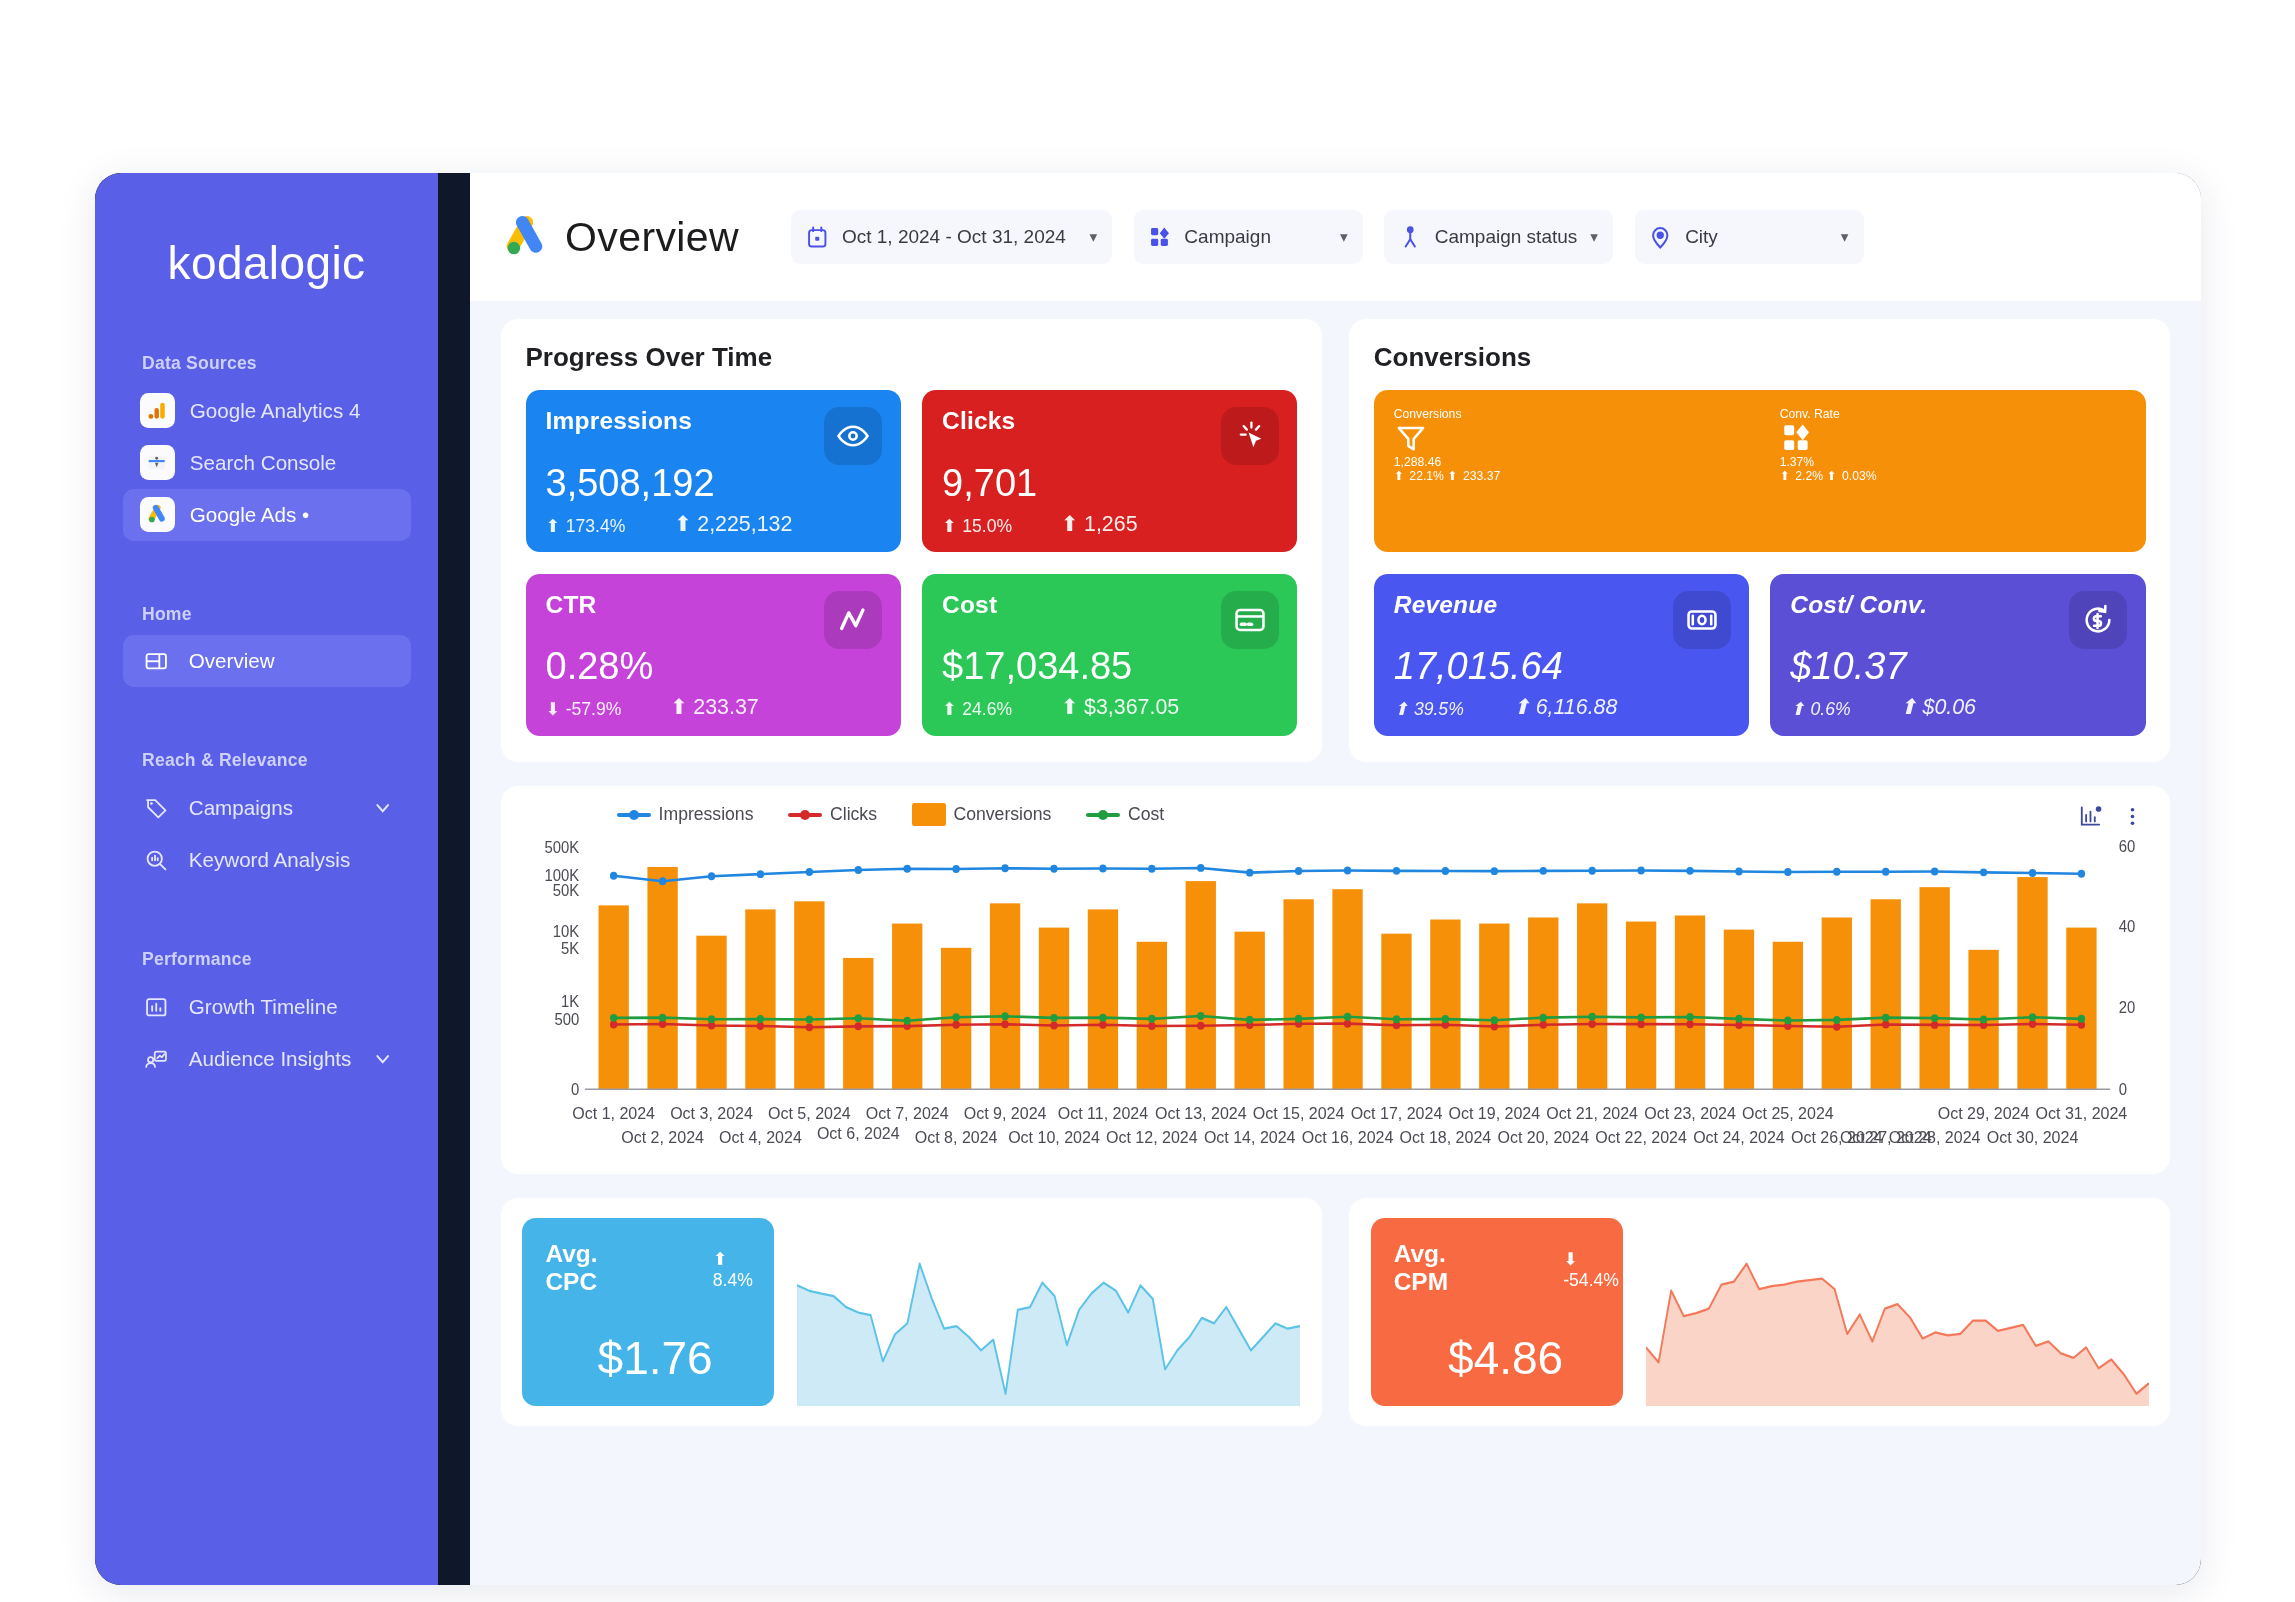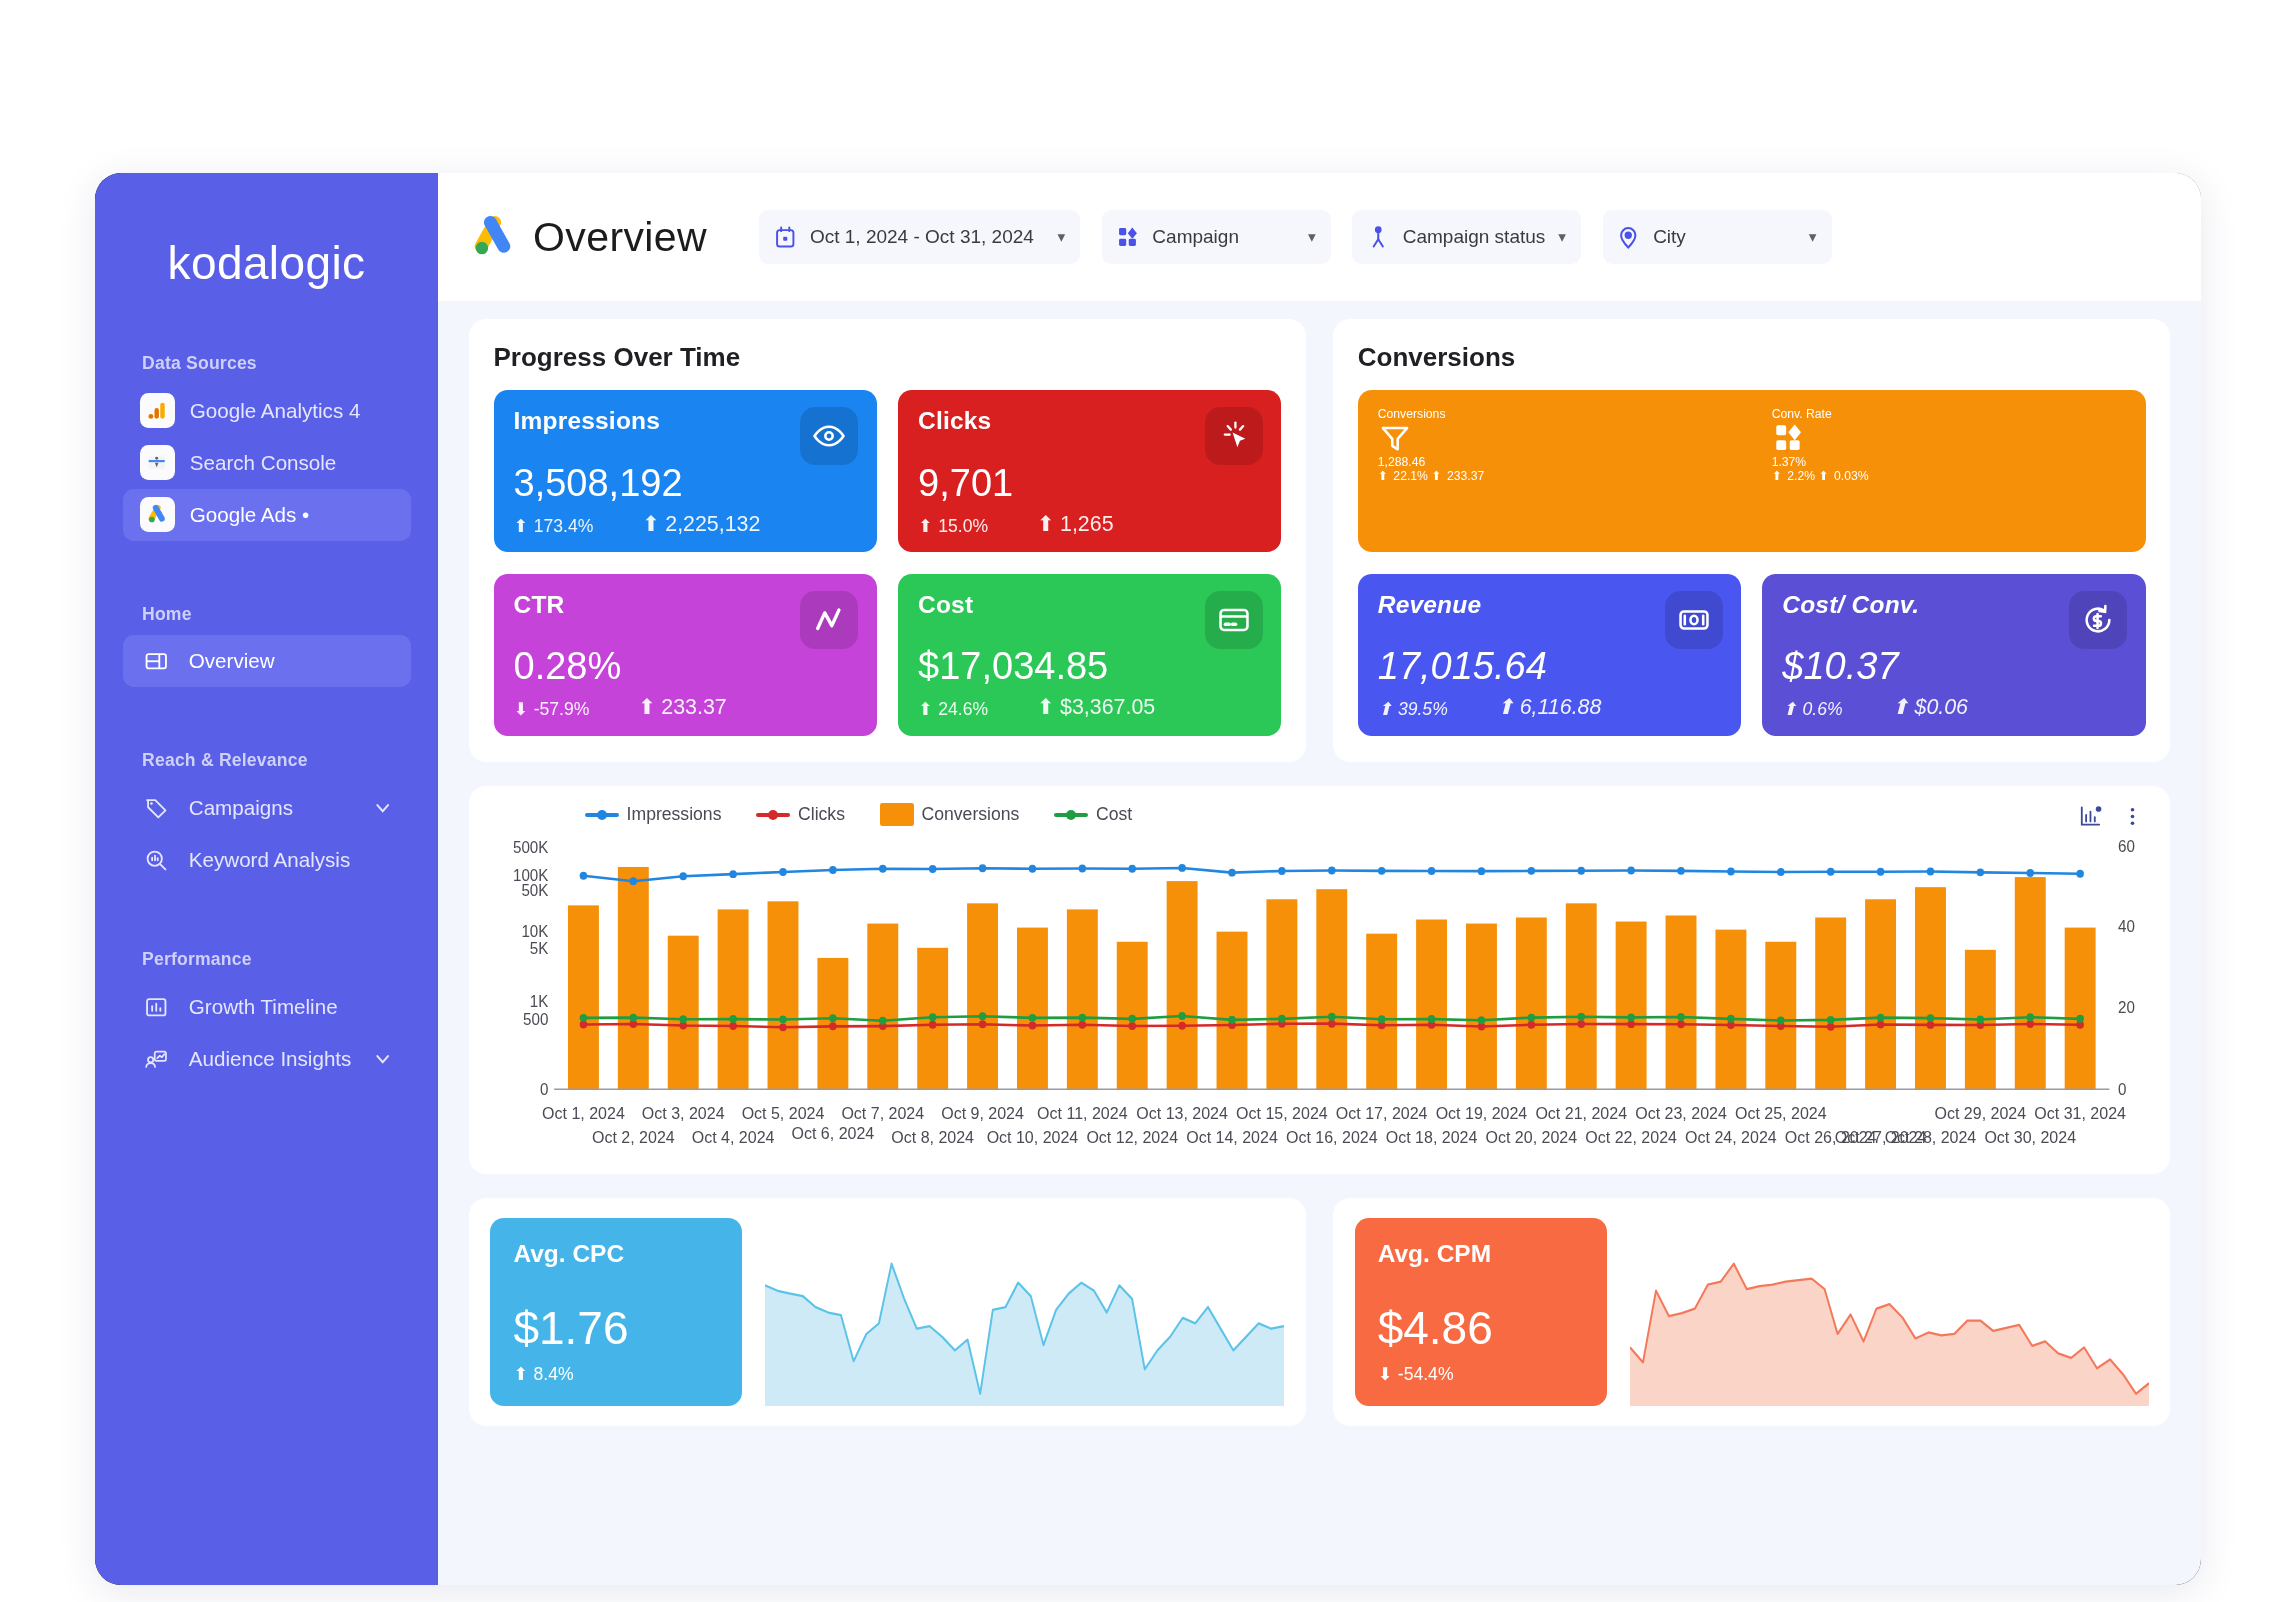--- a/index.html
+++ b/index.html
@@ -11,20 +11,21 @@
   }
   .app-window {
     position: absolute;
     left: 95px; top: 173px;
     width: 2106px; height: 1412px;
     background: #0f172a;
     border-radius: 26px;
     overflow: hidden;
     display: flex;
     box-shadow: 0 7.6px 38px rgba(30,40,90,.10);
+    gap: 32px;
   }
 
   
   .sidebar {
     width: 343px; flex: 0 0 343px;
     background: #5a5fe8;
     border-radius: 26px 0 0 26px;
     padding: 46px 0 0 0;
     color: #fff;
     position: relative;
@@ -191,21 +192,21 @@
     background:#fff; border-radius: 17px;
     padding: 20px 21.4px;
     display: flex; align-items: stretch; gap: 23px;
     height: 228px;
   }
   .mini-kpi {
     width: 252px; flex: 0 0 252px;
     border-radius: 13.8px;
     color: #fff;
     padding: 21.4px 23px;
-    display: flex; flex-direction: column;
+    display: flex; 
   }
   .mini-kpi .label { font-size: 24.5px; font-weight: 700; }
   .mini-kpi .value { font-size: 46px; margin-top: auto; }
   .mini-kpi .delta { font-size: 17.6px; margin-top: 9.2px; }
   .spark { flex: 1; min-width: 0; display:flex; align-items:flex-end;}
   svg { display: block; }
 </style>
 </head>
 <body>
 

